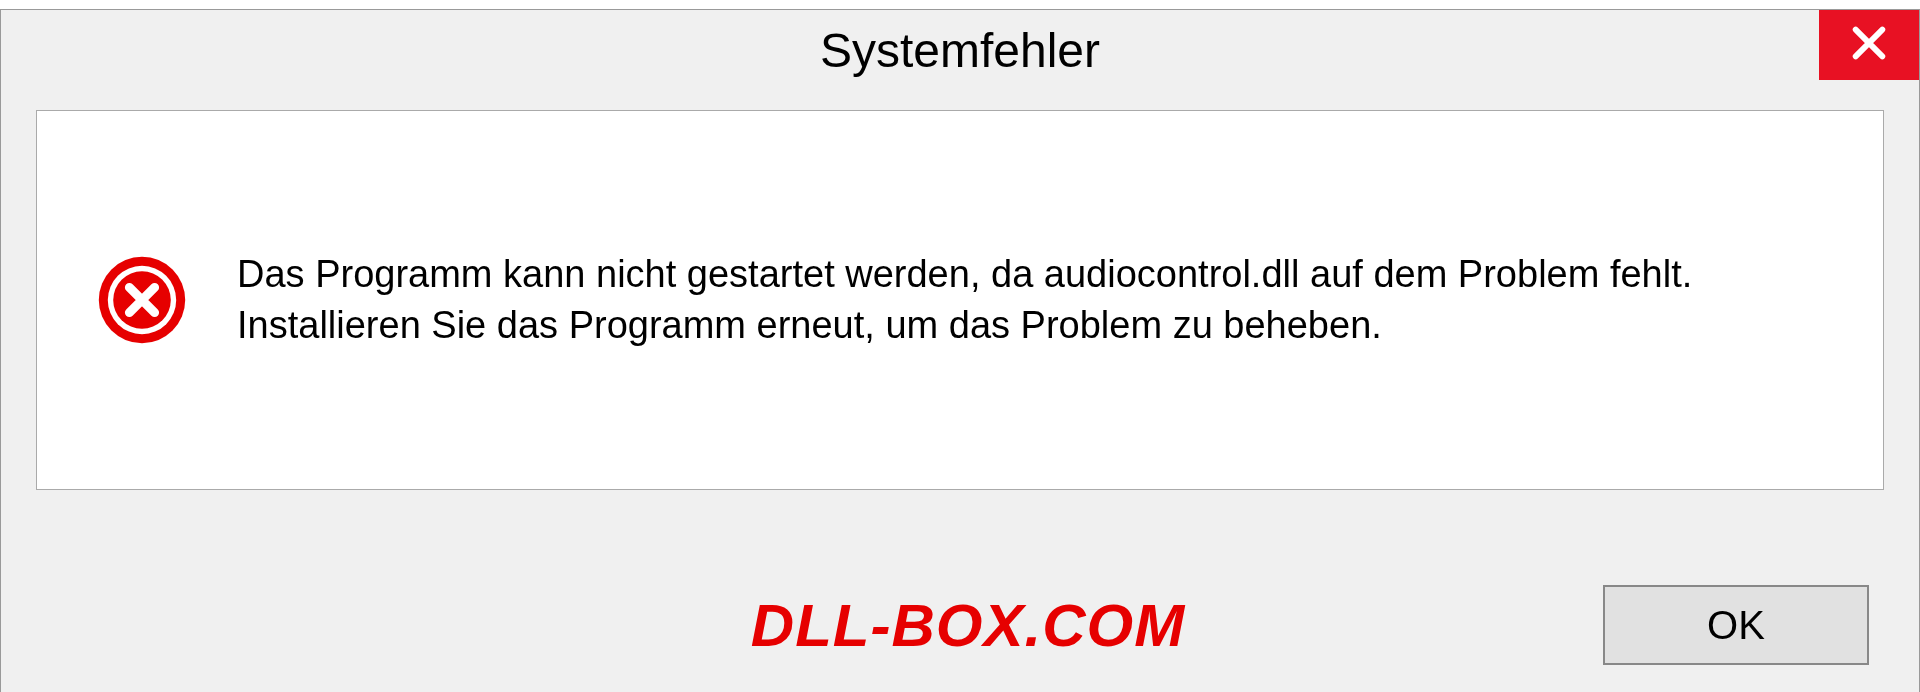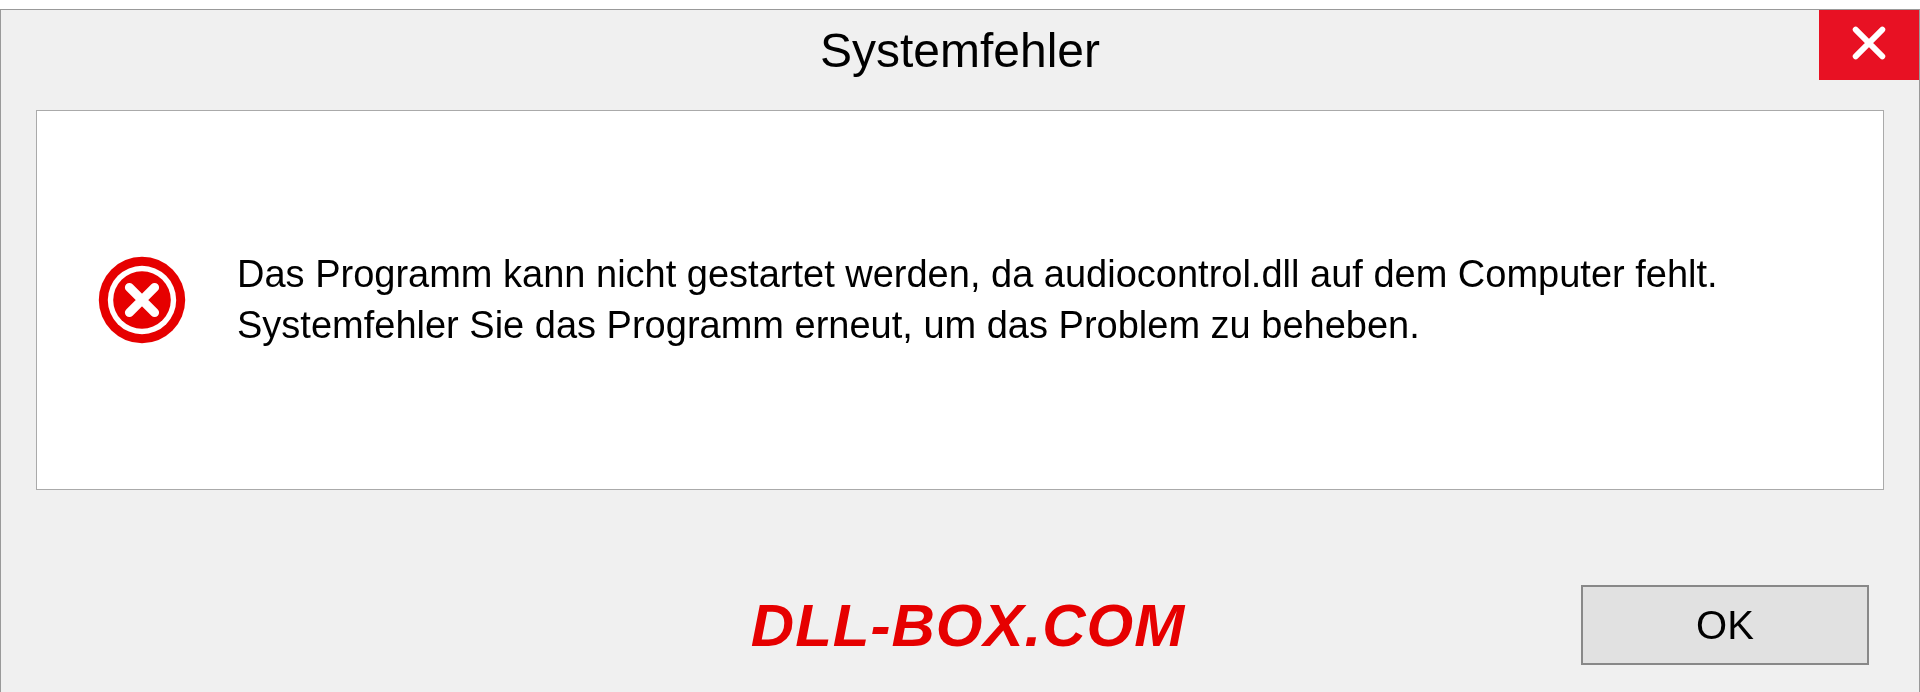--- a/index.html
+++ b/index.html
@@ -78,21 +78,21 @@
       left: 50%;
       transform: translateX(-50%);
       font-size: 60px;
       font-weight: 900;
       font-style: italic;
       color: #e60000;
       letter-spacing: 1px;
       font-family: Arial, sans-serif;
     }
     .ok-btn {
-      width: 288px;
+      width: 266px;
       height: 80px;
       background: #e1e1e1;
       border: 2px solid #888;
       font-size: 40px;
       color: #000;
       display: flex;
       align-items: center;
       justify-content: center;
       cursor: pointer;
       font-family: inherit;
@@ -115,20 +115,20 @@
 
   <div class="content-panel">
     <div class="error-icon">
       <svg viewBox="0 0 100 100">
         <circle cx="50" cy="50" r="48" fill="#e60000"></circle>
         <circle cx="50" cy="50" r="38" fill="#fff"></circle>
         <circle cx="50" cy="50" r="32" fill="#e60000"></circle>
         <path d="M36 36 L64 64 M64 36 L36 64" stroke="#fff" stroke-width="10" stroke-linecap="round" fill="none"></path>
       </svg>
     </div>
-    <div class="message">Das Programm kann nicht gestartet werden, da audiocontrol.dll auf dem Computer fehlt. Systemfehler Sie das Programm erneut, um das Problem zu beheben.</div>
+    <div class="message">Das Programm kann nicht gestartet werden, da audiocontrol.dll auf dem Problem fehlt. Installieren Sie das Programm erneut, um das Problem zu beheben.</div>
   </div>
 
   <div class="footer">
     <div class="watermark">DLL-BOX.COM</div>
     <button class="ok-btn">OK</button>
   </div>
 </div>
 
 </body></html>

